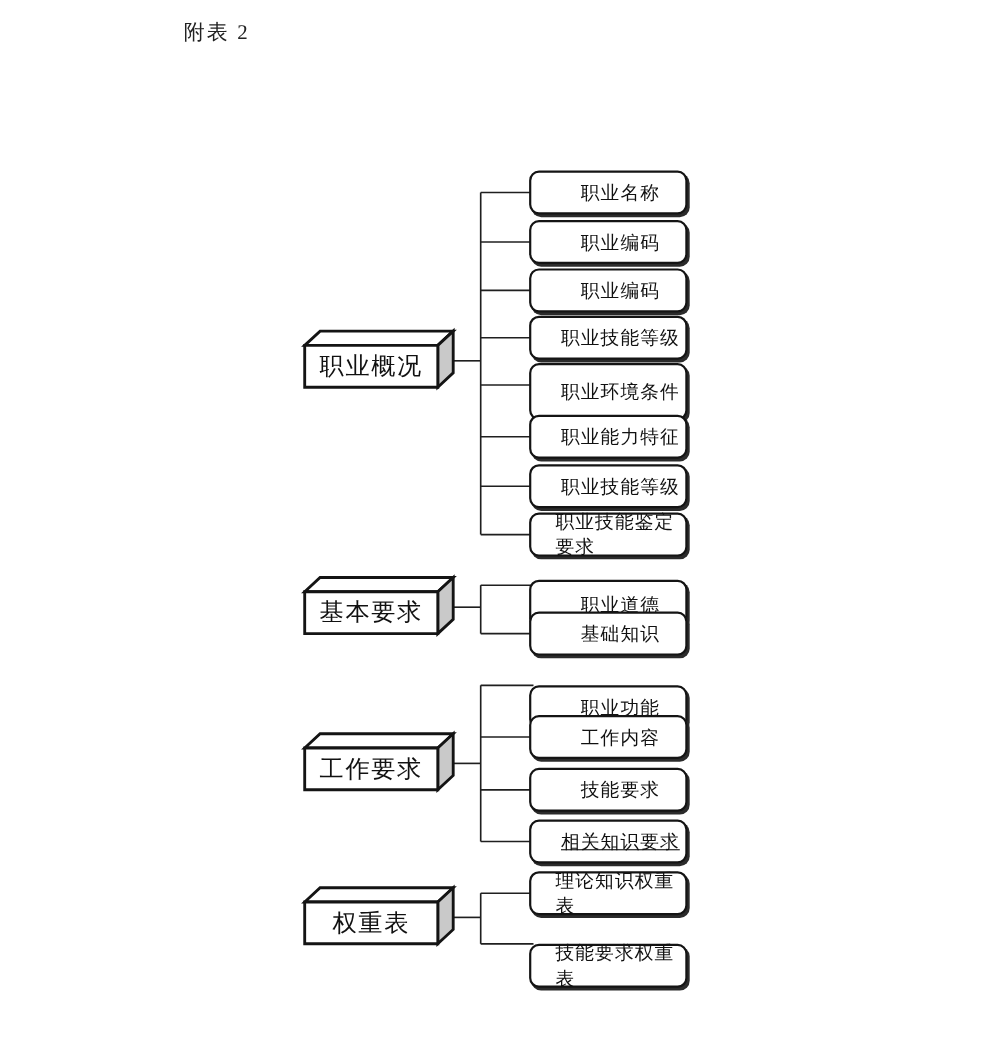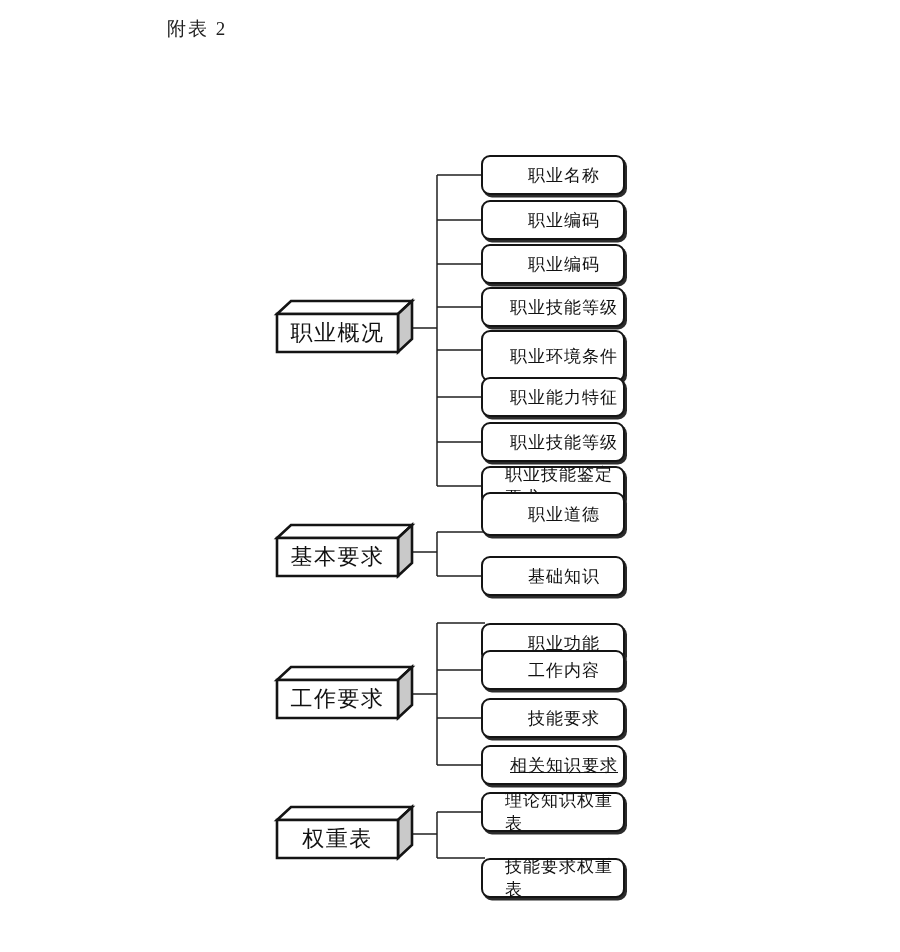--- a/index.html
+++ b/index.html
@@ -114,21 +114,21 @@
       <div class="parent-label" style="left: 277px; top: 314px; width: 121px; height: 38px;">职业概况</div>
       <div class="child-box" style="left: 481px; top: 155px; width: 144px; height: 40px;">职业名称</div>
       <div class="child-box" style="left: 481px; top: 200px; width: 144px; height: 40px;">职业编码</div>
       <div class="child-box" style="left: 481px; top: 244px; width: 144px; height: 40px;">职业编码</div>
       <div class="child-box" style="left: 481px; top: 287px; width: 144px; height: 40px;">职业技能等级</div>
       <div class="child-box" style="left: 481px; top: 330px; width: 144px; height: 52px;">职业环境条件</div>
       <div class="child-box" style="left: 481px; top: 377px; width: 144px; height: 40px;">职业能力特征</div>
       <div class="child-box" style="left: 481px; top: 422px; width: 144px; height: 40px;">职业技能等级</div>
       <div class="child-box" style="left: 481px; top: 466px; width: 144px; height: 40px;">职业技能鉴定要求</div>
       <div class="parent-label" style="left: 277px; top: 538px; width: 121px; height: 38px;">基本要求</div>
-      <div class="child-box" style="left: 481px; top: 492px; width: 144px; height: 44px; text-align: center;">职业道德</div>
+      <div class="child-box" style="left: 481px; top: 527px; width: 144px; height: 44px; text-align: center;">职业道德</div>
       <div class="child-box" style="left: 481px; top: 556px; width: 144px; height: 40px;">基础知识</div>
       <div class="parent-label" style="left: 277px; top: 680px; width: 121px; height: 38px;">工作要求</div>
       <div class="child-box" style="left: 481px; top: 603px; width: 144px; height: 40px; margin-top: 20px;">职业功能</div>
       <div class="child-box" style="left: 481px; top: 650px; width: 144px; height: 40px;">工作内容</div>
       <div class="child-box" style="left: 481px; top: 698px; width: 144px; height: 40px;">技能要求</div>
       <div class="child-box" style="left: 481px; top: 745px; width: 144px; height: 40px; text-decoration: underline;">相关知识要求</div>
       <div class="parent-label" style="left: 277px; top: 820px; width: 121px; height: 38px;">权重表</div>
       <div class="child-box" style="left: 481px; top: 792px; width: 144px; height: 40px;">理论知识权重表</div>
       <div class="child-box" style="left: 481px; top: 838px; width: 144px; height: 40px; margin-top: 20px;">技能要求权重表</div>
     </div>

